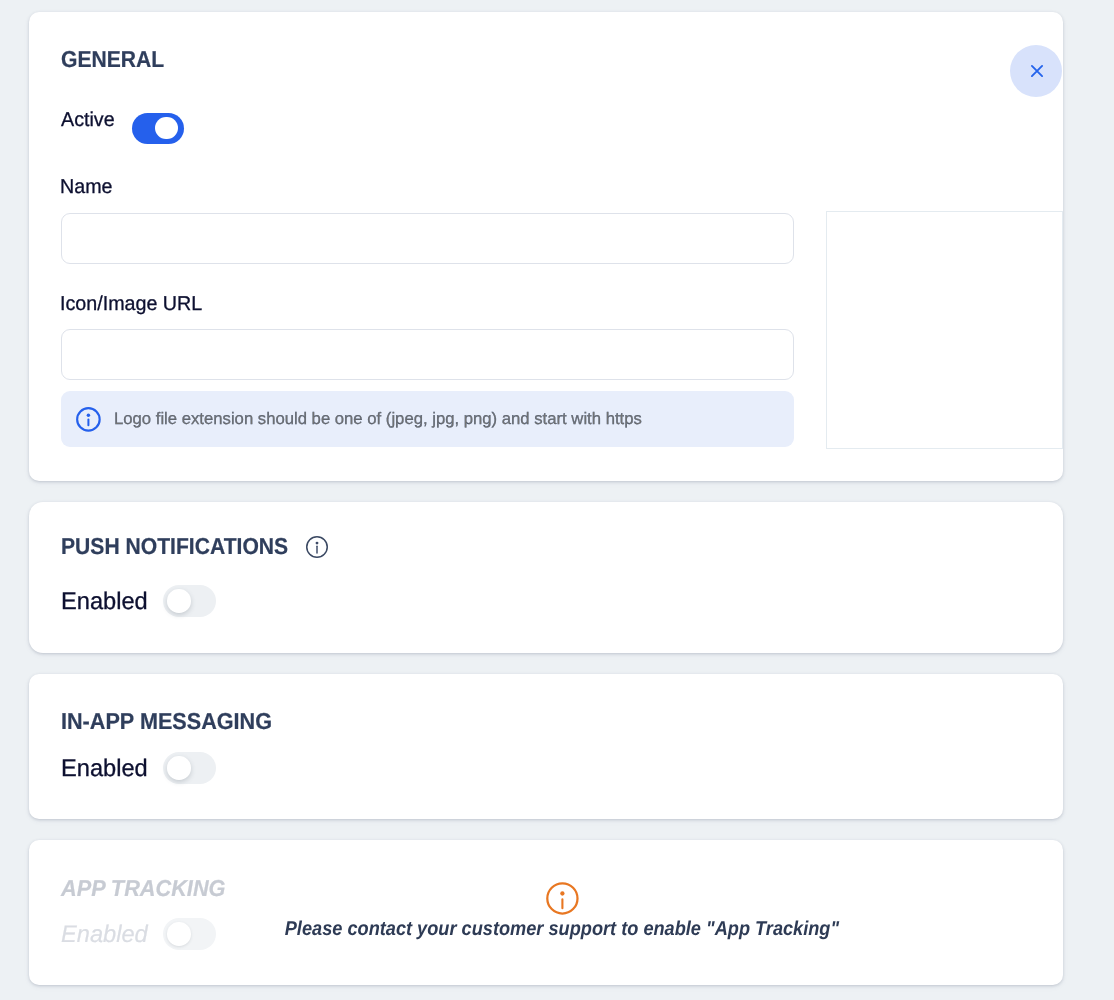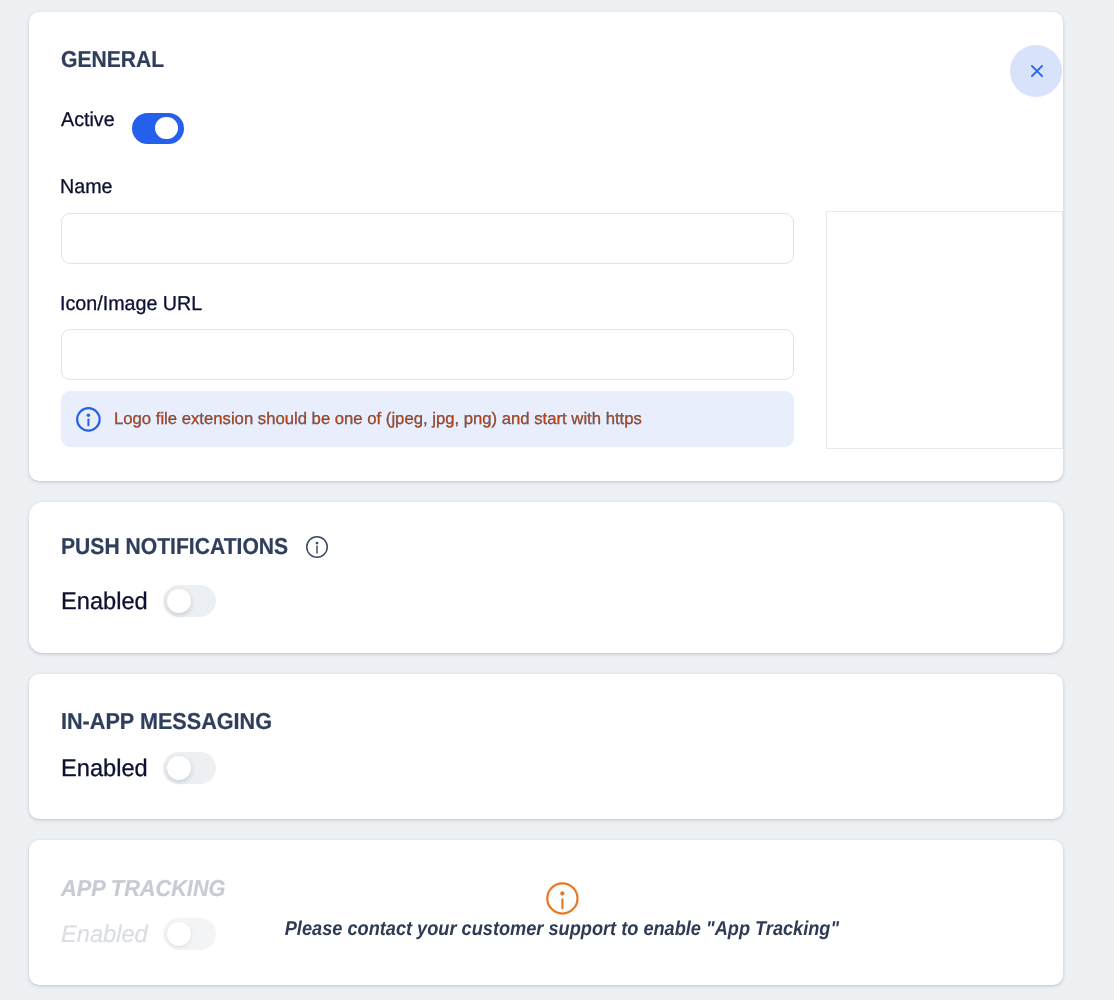--- a/index.html
+++ b/index.html
@@ -50,21 +50,21 @@
     font-size:16px; padding:0 14px; color:#0d1030;
     font-family:"Liberation Sans", sans-serif;
   }
   .hint-box {
     box-sizing:border-box;
     width:733px; height:56px;
     background:#e8eefb; border-radius:9px;
     display:flex; align-items:center;
     padding-left:15px;
   }
-  .hint-text { font-size:16.7px; color:#c2410c; -webkit-text-stroke:0.25px #2e3f5c; margin-left:13px; line-height:17px; position:relative; top:-1px; }
+  .hint-text { font-size:16.7px; color:#737373; -webkit-text-stroke:0.25px #2e3f5c; margin-left:13px; line-height:17px; position:relative; top:-1px; }
 
   .img-box {
     position:absolute; left:797px; top:199px;
     width:237px; height:238px;
     border:1px solid #e4ebf0; background:#fff;
     box-sizing:border-box;
   }
 
   
   .toggle { position:relative; }

